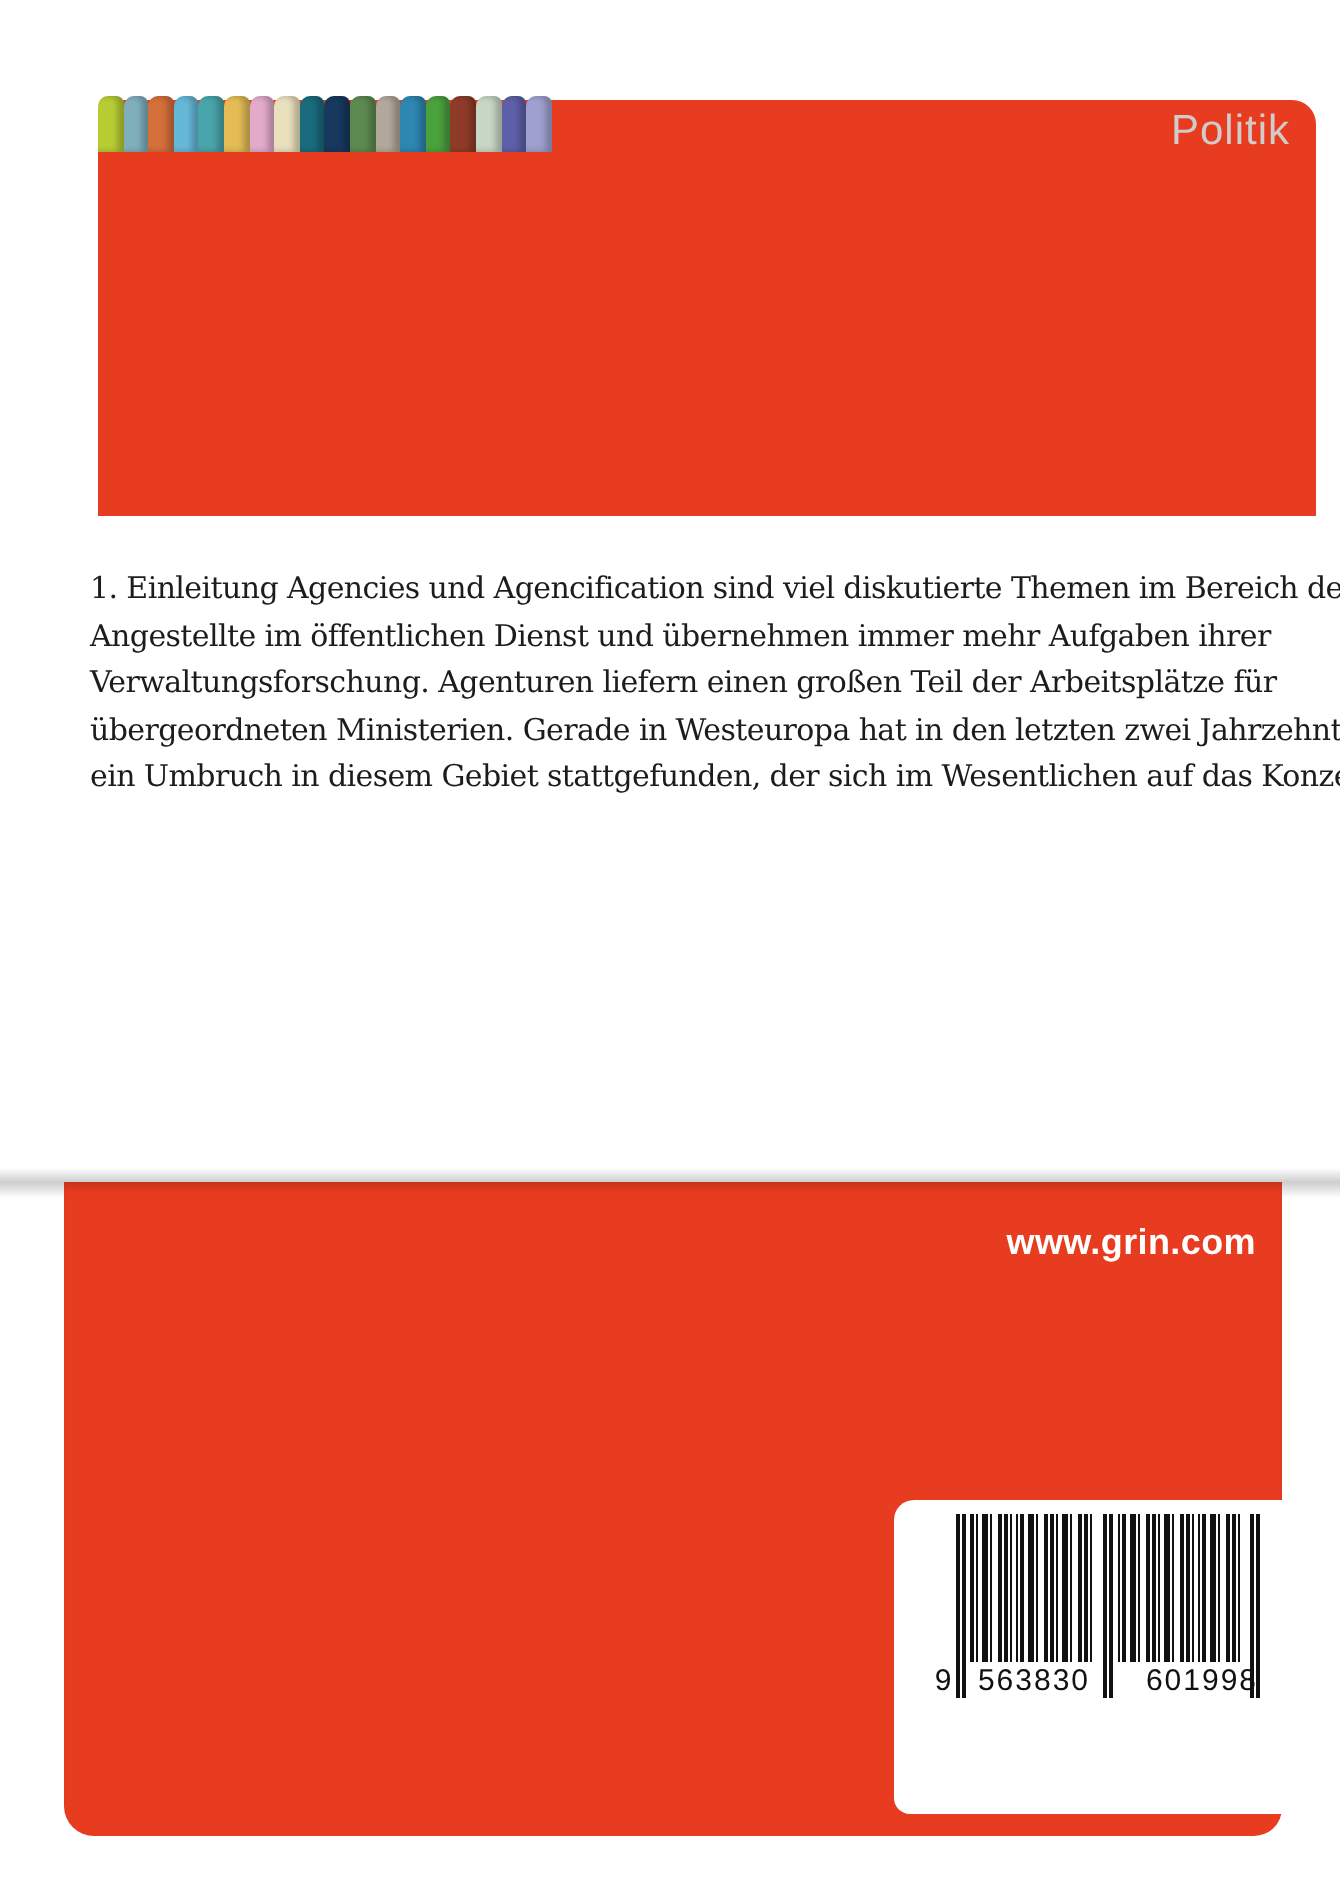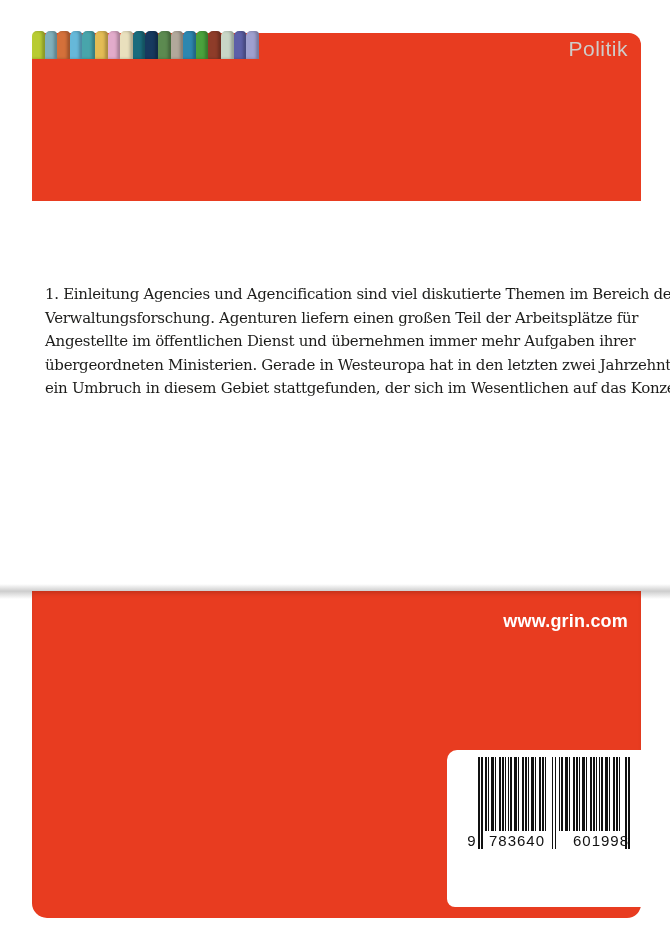--- a/index.html
+++ b/index.html
@@ -4,21 +4,21 @@
 <style>
   html,body{margin:0;padding:0;}
   .page{
     position:relative;
     width:670px;height:950px;
     background:#ffffff;
     overflow:hidden;
     font-family:"Liberation Sans", sans-serif;
   }
   .block{position:absolute;left:32px;width:609px;background:var(--red,#e83c20);z-index:1;}
-  .top-block{top:33px;height:168px;border-radius:6px 12px 0 0;}
+  .top-block{top:50px;height:208px;border-radius:6px 12px 0 0;margin-left:17px;}
   .stripes{
     position:absolute;top:-2px;left:0;height:28px;
     display:flex;z-index:2;
   }
   .stripe{
     width:12.6px;height:28px;
     border-radius:5px 4px 0 0;
     box-shadow:inset -3px 0 3px rgba(0,0,0,0.25);
   }
   .category-label{
@@ -87,22 +87,22 @@
         <div class="stripe" style="background: rgb(142, 60, 41);"></div>
         <div class="stripe" style="background: rgb(200, 214, 198);"></div>
         <div class="stripe" style="background: rgb(93, 96, 168);"></div>
         <div class="stripe" style="background: rgb(159, 160, 207);"></div>
       </div>
     <div class="category-label">Politik</div>
   </div>
 
   <div class="excerpt">
     <div class="line">1. Einleitung Agencies und Agencification sind viel diskutierte Themen im Bereich der</div>
+    <div class="line">Angestellte im öffentlichen Dienst und übernehmen immer mehr Aufgaben ihrer</div>
     <div class="line">Verwaltungsforschung. Agenturen liefern einen großen Teil der Arbeitsplätze für</div>
-    <div class="line">Angestellte im öffentlichen Dienst und übernehmen immer mehr Aufgaben ihrer</div>
     <div class="line">übergeordneten Ministerien. Gerade in Westeuropa hat in den letzten zwei Jahrzehnten</div>
     <div class="line">ein Umbruch in diesem Gebiet stattgefunden, der sich im Wesentlichen auf das Konzept</div>
   </div>
 
   <div class="divider-shadow"></div>
 
   <div class="block bottom-block">
     <div class="website-url">www.grin.com</div>
 
     <div class="info-box">
@@ -148,20 +148,20 @@
             <rect x="121" y="0" width="1" height="74" fill="#111"></rect>
             <rect x="123" y="0" width="2" height="74" fill="#111"></rect>
             <rect x="127" y="0" width="3" height="74" fill="#111"></rect>
             <rect x="131" y="0" width="1" height="74" fill="#111"></rect>
             <rect x="135" y="0" width="2" height="74" fill="#111"></rect>
             <rect x="138" y="0" width="2" height="74" fill="#111"></rect>
             <rect x="141" y="0" width="1" height="74" fill="#111"></rect>
           </svg>
         <div class="bc-digits">
           <span class="bc-lead">9</span>
-          <span class="bc-g1">783640</span>
+          <span class="bc-g1">563830</span>
           <span class="bc-g2">601998</span>
         </div>
       </div>
     </div>
   </div>
 
 </div>
 
 </body></html>

